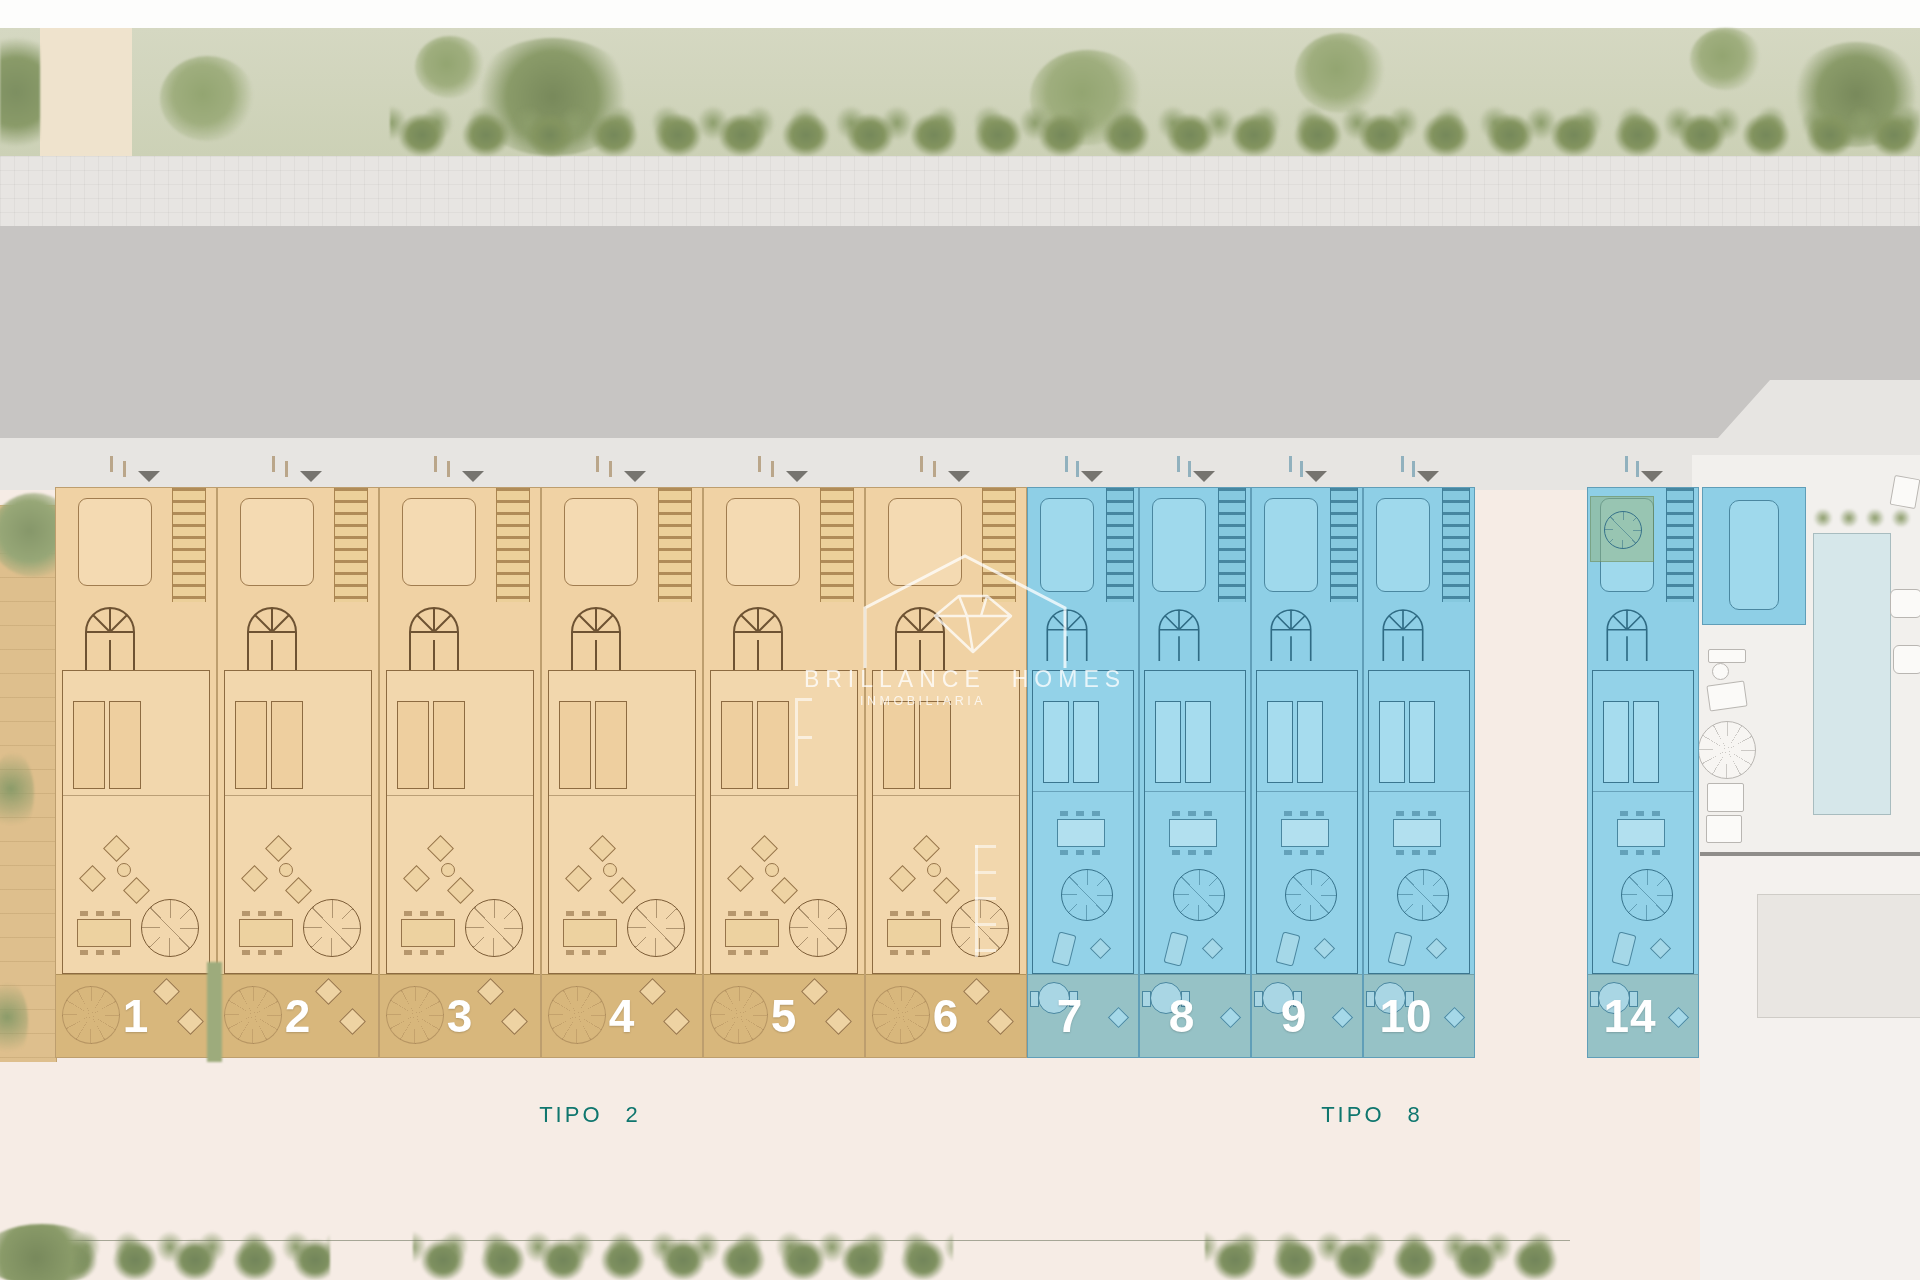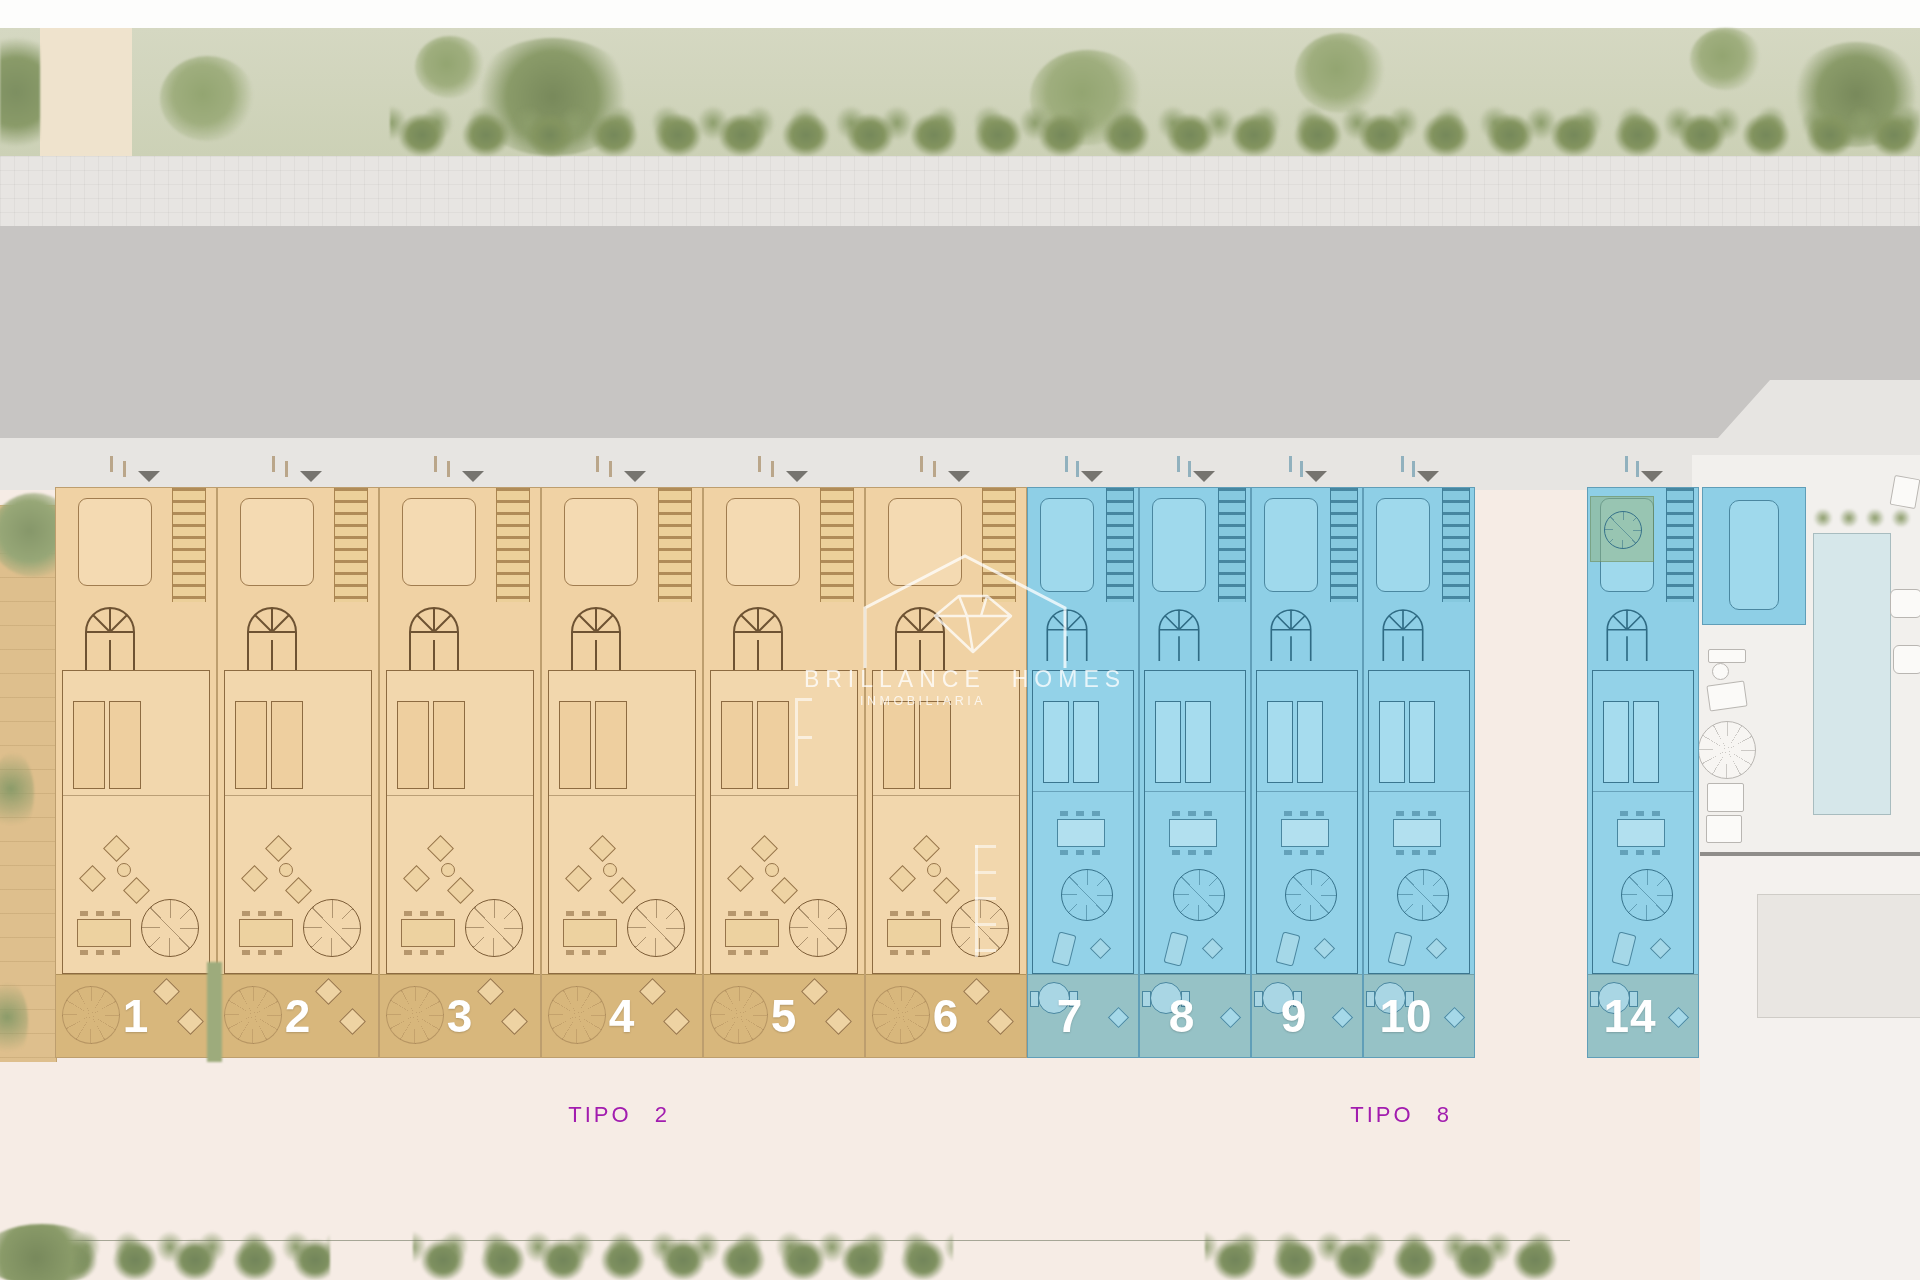--- a/index.html
+++ b/index.html
@@ -150,22 +150,22 @@
   .wm-logo { position:absolute; left:95px; top:50px; width:220px; height:120px; }
   .wm-text { position:absolute; top:166px; left:0; width:100%; display:flex; justify-content:center; gap:26px;
     font-size:23px; letter-spacing:6px; font-weight:400; }
   .wm-sub { position:absolute; top:194px; left:100px; font-size:12.5px; letter-spacing:3.5px; }
   .wm-f { position:absolute; left:35px; top:198px; width:16px; height:88px; border-left:3px solid rgba(255,255,255,.6); }
   .wm-f::before, .wm-f::after { content:""; position:absolute; left:0; width:14px; height:3px; background:rgba(255,255,255,.6); }
   .wm-f::before { top:0; } .wm-f::after { top:38px; }
   .wm-ladder { position:absolute; left:215px; top:345px; width:18px; height:112px; border-left:3px solid rgba(255,255,255,.55);
     background:repeating-linear-gradient(180deg, rgba(255,255,255,.55) 0 3px, transparent 3px 26px); }
   
-  .type-label { position:absolute; top:1102px; width:160px; text-align:right; font-size:22px; letter-spacing:3px;
-    word-spacing:14px; color:#a21caf; z-index:15; }
+  .type-label { position:absolute; top:1102px; width:160px; text-align:center; font-size:22px; letter-spacing:3px;
+    word-spacing:14px; color:#0f766e; z-index:15; }
   .type-label-2 { left:510px; }
   .type-label-1 { left:1292px; }
 </style>
 </head>
 <body>
 
 <div class="canvas">
 
   <div class="band-white"></div>
   <div class="band-green">

